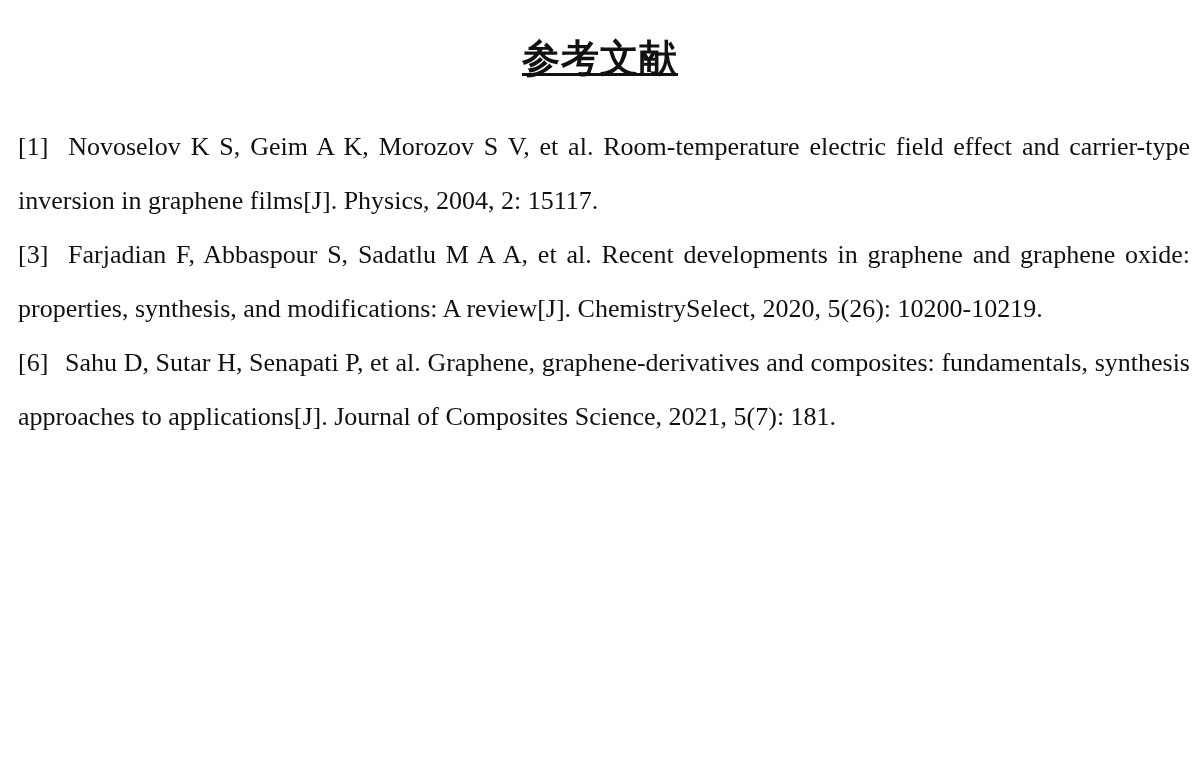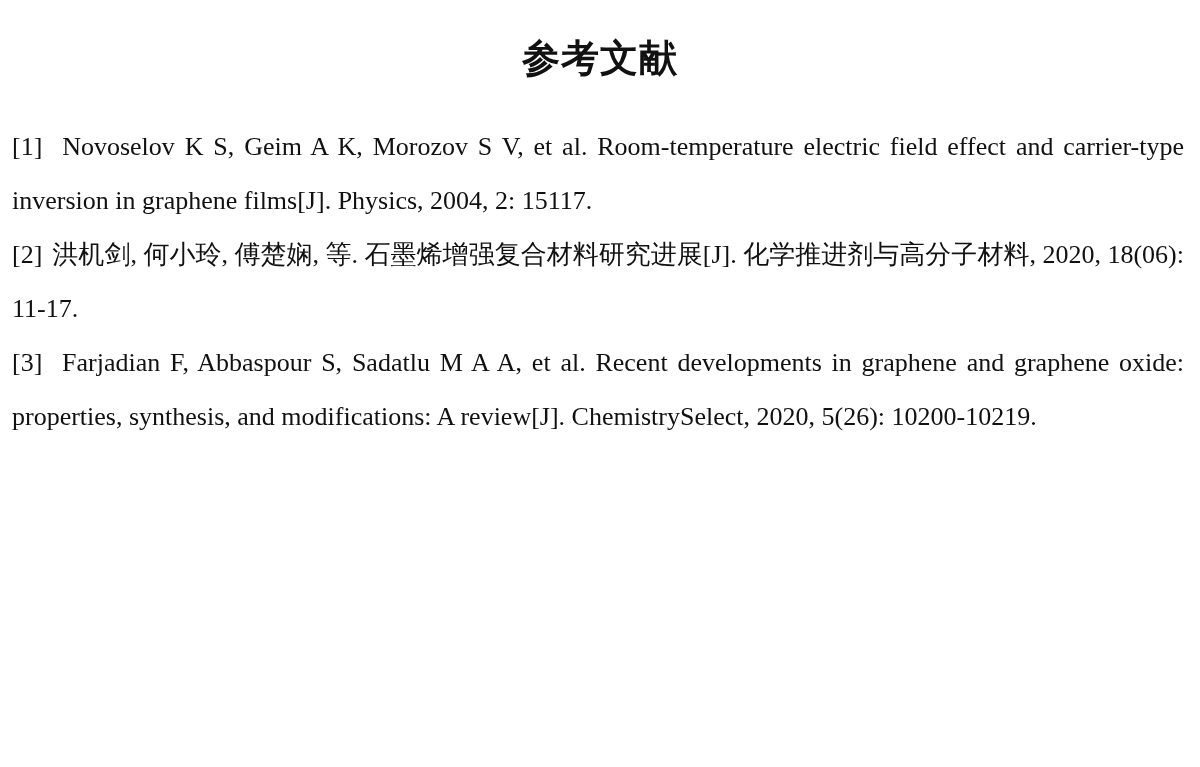--- a/index.html
+++ b/index.html
@@ -19,25 +19,26 @@
       top: 8px;
       left: 0;
       width: 1200px;
       text-align: center;
       font-family: "DejaVu Sans", sans-serif;
       font-size: 38px;
       font-weight: bold;
       letter-spacing: 1px;
       line-height: 50px;
       color: #111111;
+      text-decoration: underline;
     }
     .ref-list {
       position: absolute;
       top: 120px;
-      left: 12px;
+      left: 18px;
       width: 1172px;
       font-family: "Liberation Serif", serif;
       font-size: 26px;
       line-height: 54px;
       color: #111111;
     }
     .ref-item {
       text-align: justify;
       text-align-last: left;
       margin: 0;
@@ -47,15 +48,15 @@
       margin-right: 10px;
     }
   </style>
 </head>
 <body>
 
 <h1 class="page-title">参考文献</h1>
 
 <div class="ref-list">
   <p class="ref-item"><span class="ref-num">[1]</span> <span>Novoselov K S, Geim A K, Morozov S V, et al. Room-temperature electric field effect and carrier-type inversion in graphene films[J]. Physics, 2004, 2: 15117.</span></p>
-  <p class="ref-item"><span class="ref-num">[2]</span><span>洪机剑, 何小玲, 傅楚娴, 等. 石墨烯增强复合材料研究进展[J]. 化学推进剂与高分子材料, 2020, 18(06): 11-17.</span></p>
   <p class="ref-item"><span class="ref-num">[3]</span> <span>Farjadian F, Abbaspour S, Sadatlu M A A, et al. Recent developments in graphene and graphene oxide: properties, synthesis, and modifications: A review[J]. ChemistrySelect, 2020, 5(26): 10200-10219.</span></p>
+  <p class="ref-item"><span class="ref-num">[6]</span> <span>Sahu D, Sutar H, Senapati P, et al. Graphene, graphene-derivatives and composites: fundamentals, synthesis approaches to applications[J]. Journal of Composites Science, 2021, 5(7): 181.</span></p>
 </div>
 
 </body></html>

